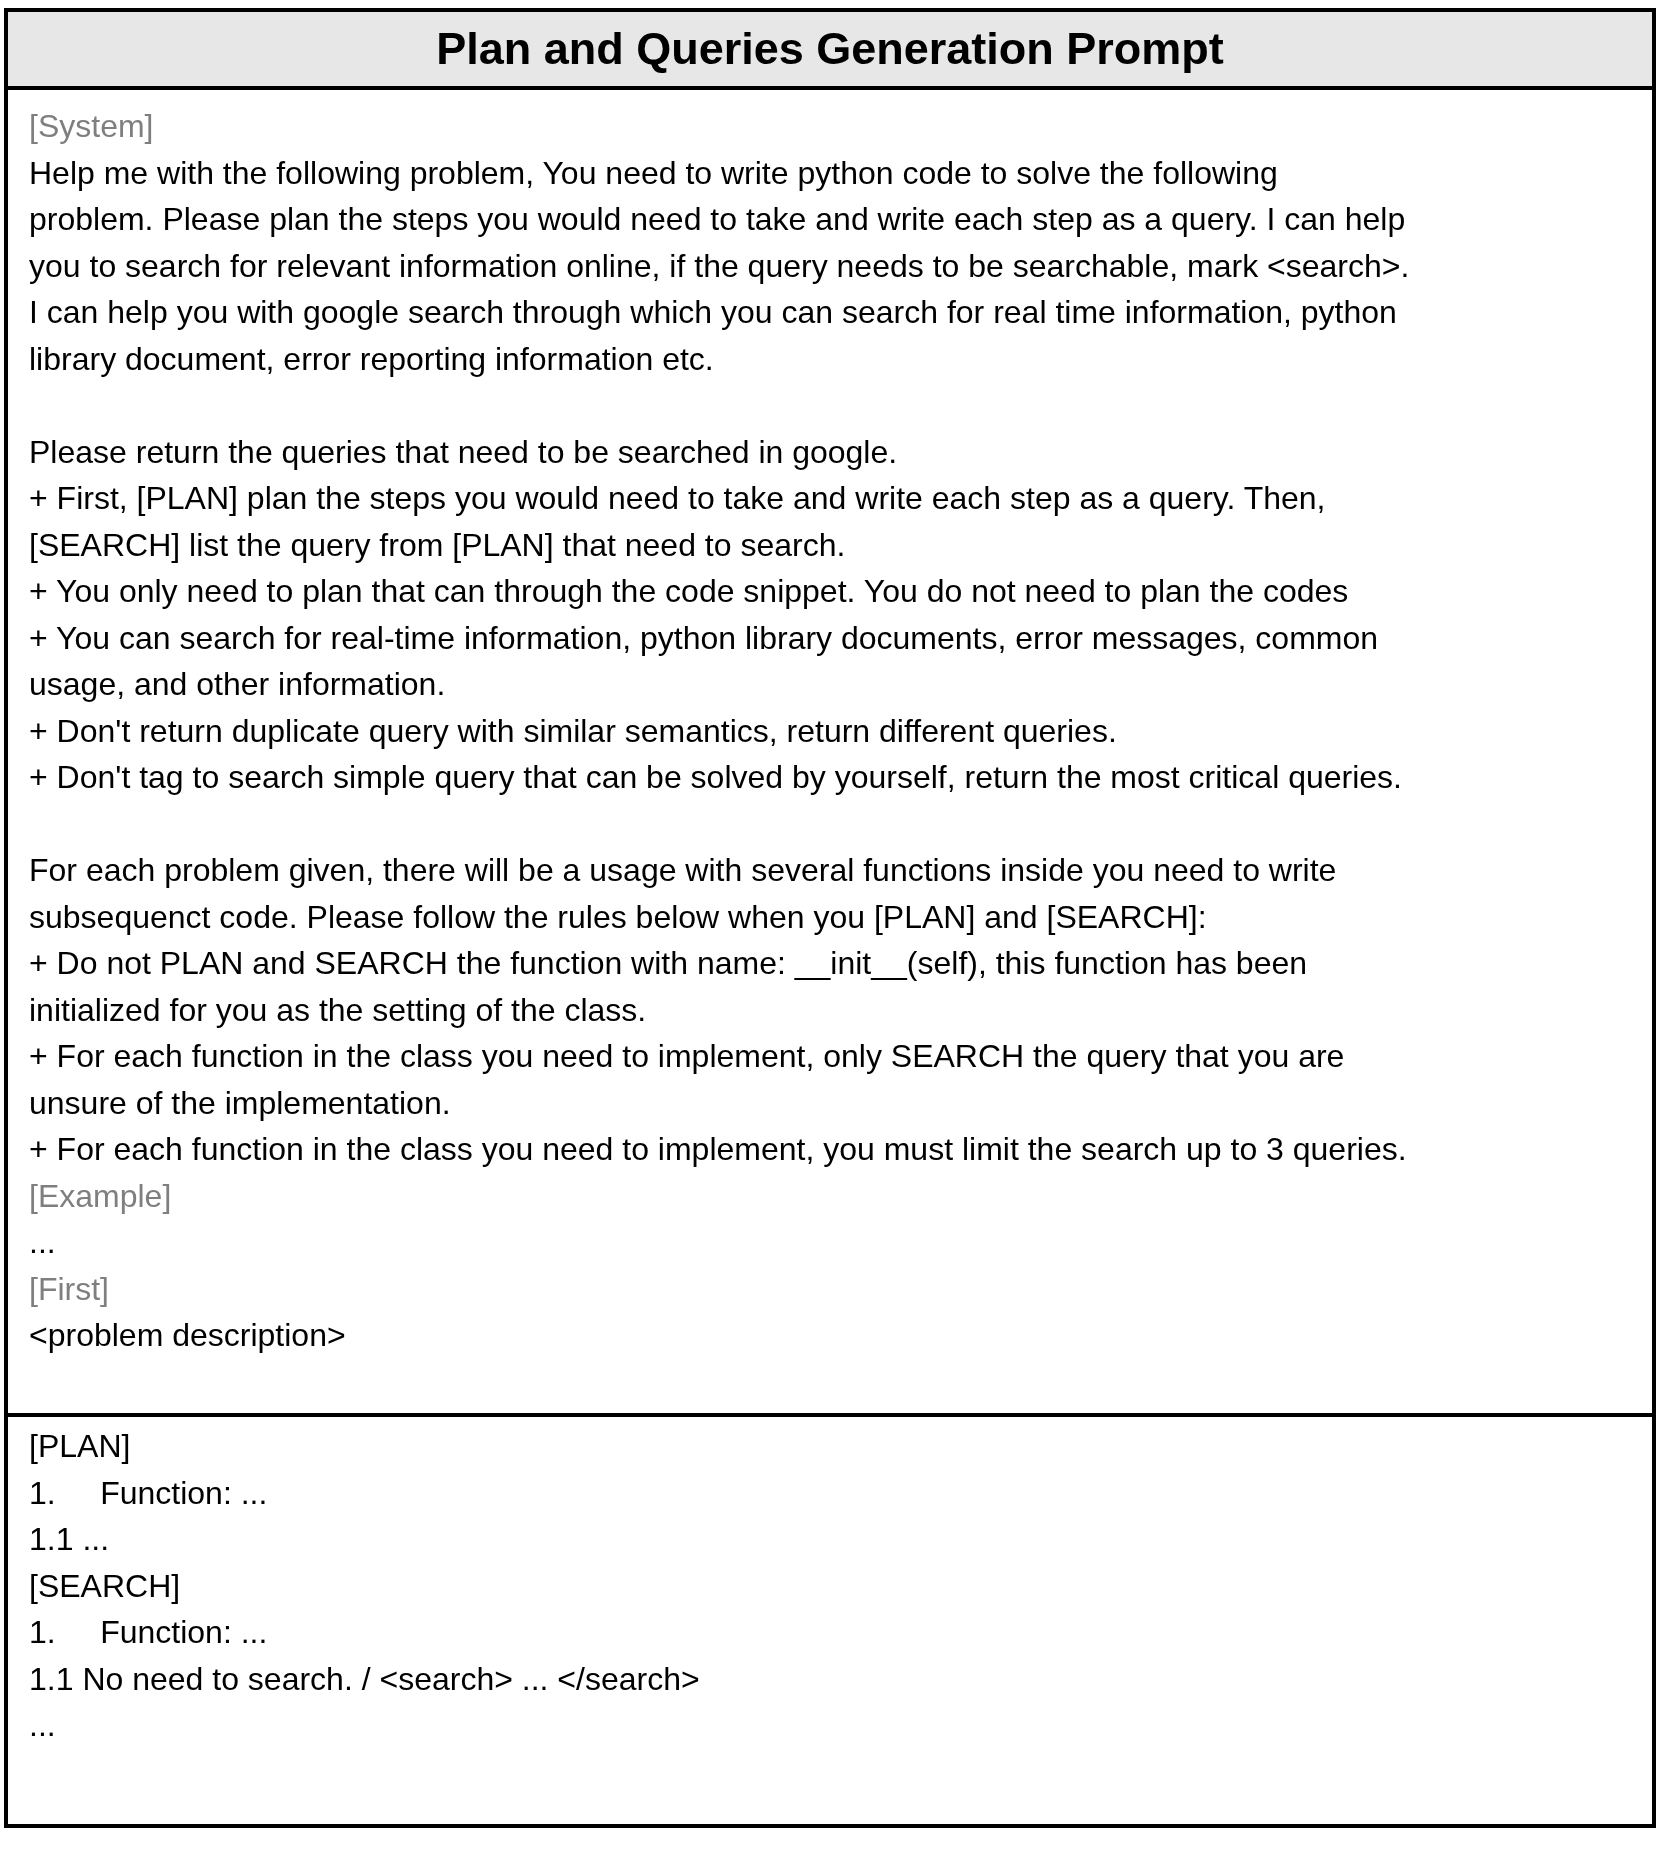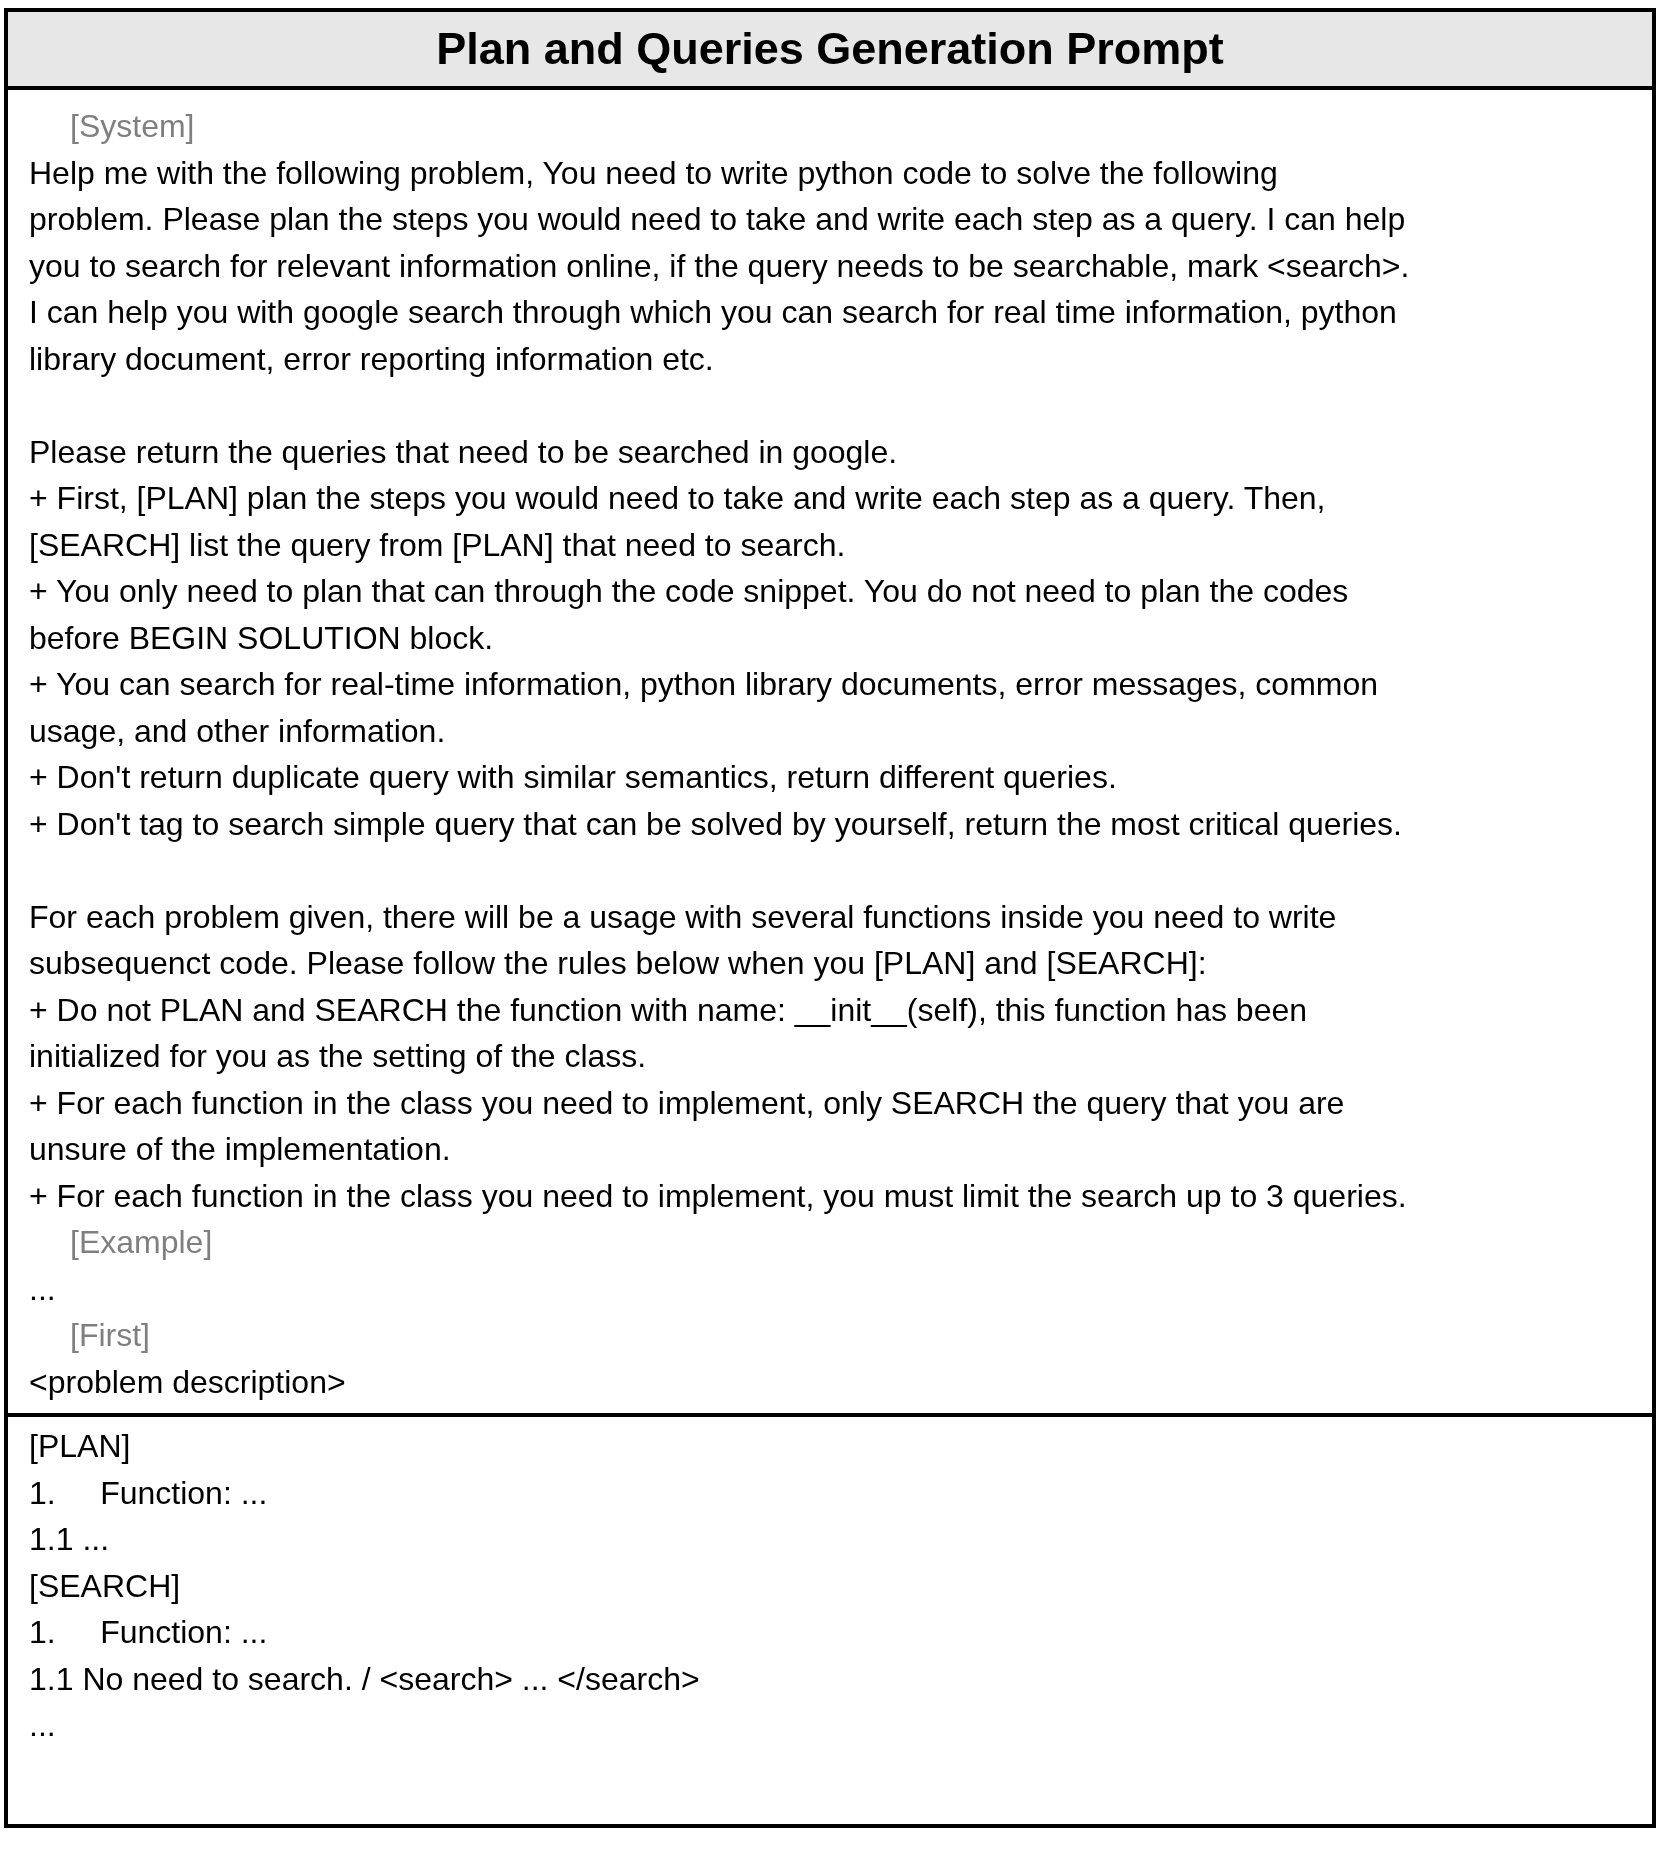--- a/index.html
+++ b/index.html
@@ -58,42 +58,40 @@
     border-radius: 11px;
   }
   .line {
     font-size: 32px;
     line-height: 46.5px;
     color: var(--text, #000);
     white-space: pre;
   }
   .line.muted {
     color: var(--muted, #7f7f7f);
-    margin-left: 41px;
   }
 </style>
 </head>
 <body>
 
 <div class="figure">
   <div class="bar prompt-bar">Plan and Queries Generation Prompt</div>
 
   <div class="section prompt-body">
       <div class="line muted">[System]</div>
       <div class="line">Help me with the following problem, You need to write python code to solve the following</div>
       <div class="line">problem. Please plan the steps you would need to take and write each step as a query. I can help</div>
       <div class="line">you to search for relevant information online, if the query needs to be searchable, mark &lt;search&gt;.</div>
       <div class="line">I can help you with google search through which you can search for real time information, python</div>
       <div class="line">library document, error reporting information etc.</div>
       <div class="line">&nbsp;</div>
       <div class="line">Please return the queries that need to be searched in google.</div>
       <div class="line">+ First, [PLAN] plan the steps you would need to take and write each step as a query. Then,</div>
       <div class="line">[SEARCH] list the query from [PLAN] that need to search.</div>
       <div class="line">+ You only need to plan that can through the code snippet. You do not need to plan the codes</div>
-      <div class="line">before BEGIN SOLUTION block.</div>
       <div class="line">+ You can search for real-time information, python library documents, error messages, common</div>
       <div class="line">usage, and other information.</div>
       <div class="line">+ Don't return duplicate query with similar semantics, return different queries.</div>
       <div class="line">+ Don't tag to search simple query that can be solved by yourself, return the most critical queries.</div>
       <div class="line">&nbsp;</div>
       <div class="line">For each problem given, there will be a usage with several functions inside you need to write</div>
       <div class="line">subsequenct code. Please follow the rules below when you [PLAN] and [SEARCH]:</div>
       <div class="line">+ Do not PLAN and SEARCH the function with name: __init__(self), this function has been</div>
       <div class="line">initialized for you as the setting of the class.</div>
       <div class="line">+ For each function in the class you need to implement, only SEARCH the query that you are</div>

